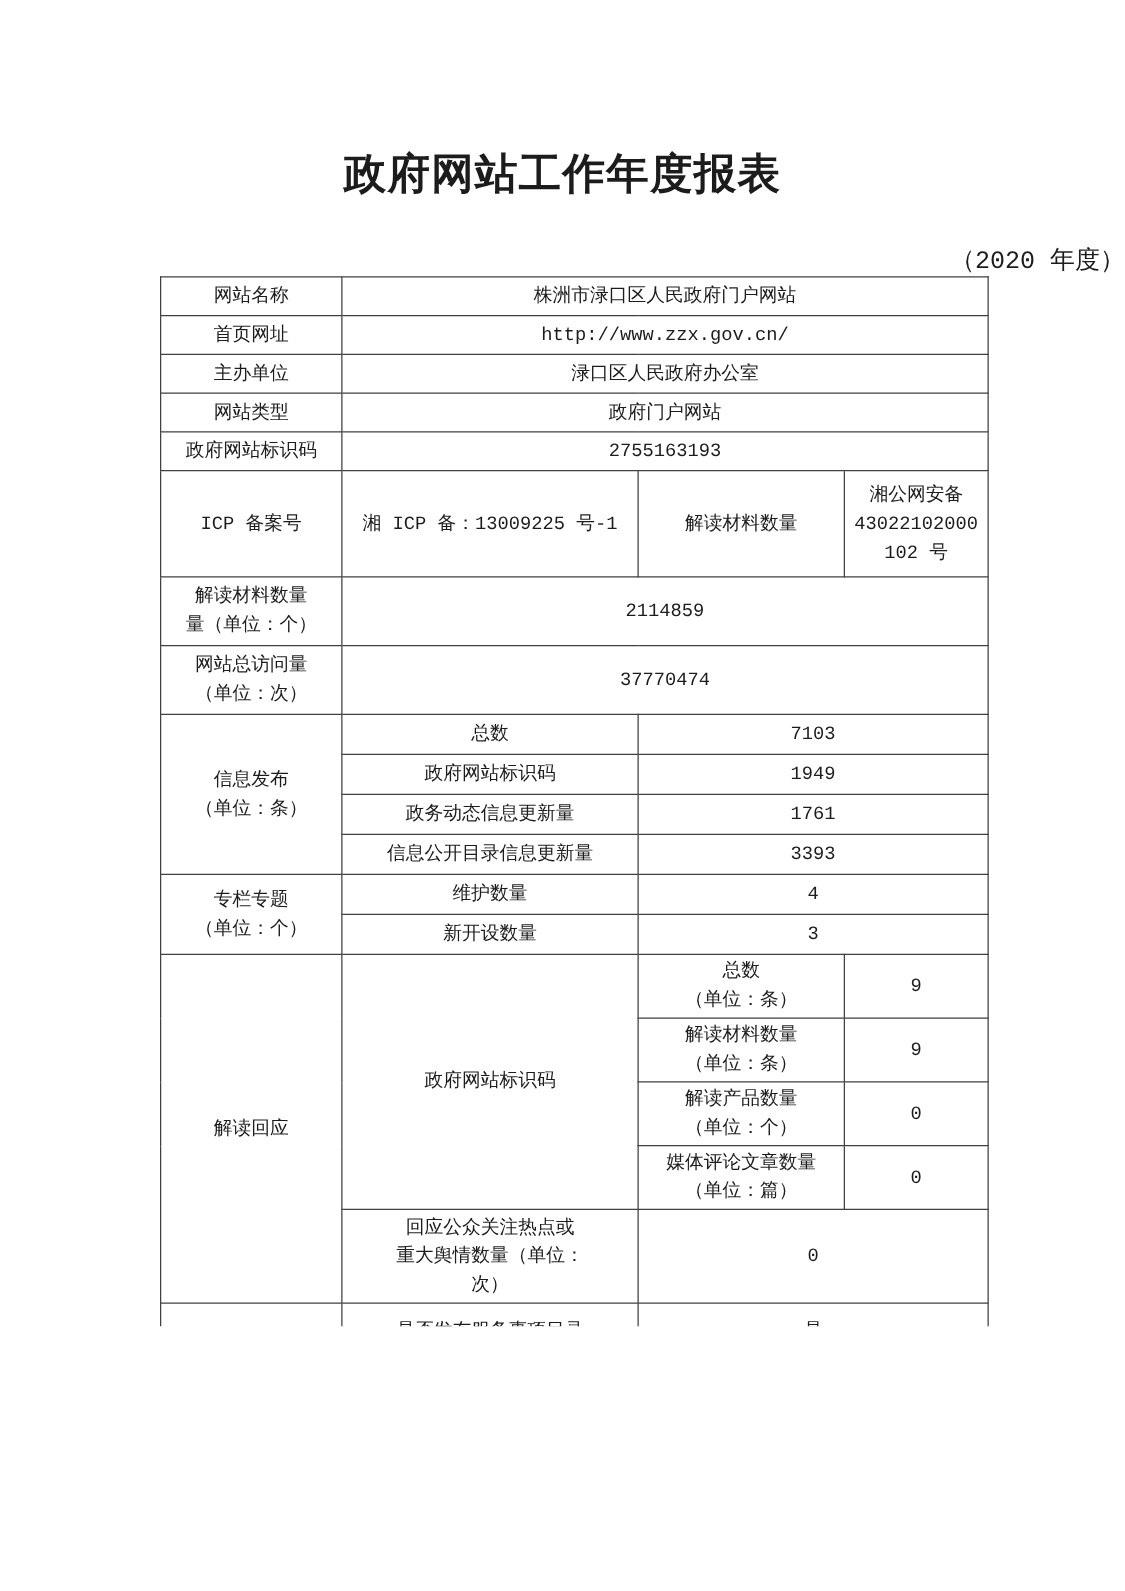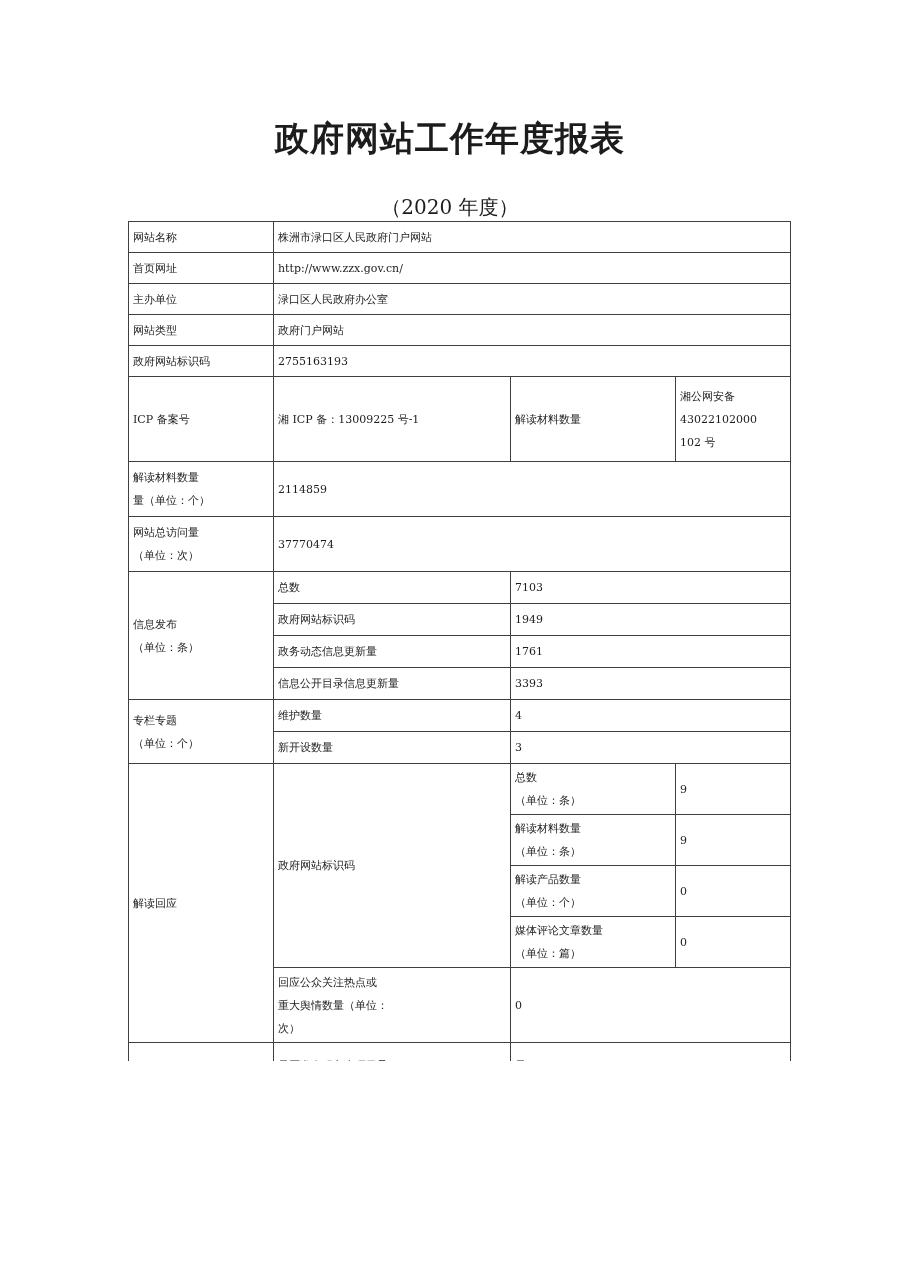--- a/index.html
+++ b/index.html
@@ -9,49 +9,51 @@
     height: 1273px;
     background: #ffffff;
     color: #1c1c1c;
     font-family: "DejaVu Serif", "Liberation Serif", serif;
   }
   .page {
     position: relative;
     width: 900px;
     height: 1061px;
     overflow: hidden;
+    font-family: Liberation Mono, monospace;
   }
   .doc-title {
     padding-top: 116px;
     text-align: center;
     font-size: 34px;
     font-weight: bold;
     letter-spacing: 1px;
   }
   .doc-subtitle {
     margin-top: 32px;
-    text-align: center;
+    text-align: right;
     font-size: 20px;
   }
   .unit-line {
     margin: 54px 0 3px 128px;
     font-size: 17.5px;
     font-weight: bold;
     letter-spacing: 0.5px;
   }
   table.report {
     border-collapse: collapse;
     table-layout: fixed;
     margin-left: 128px;
     width: 662px;
   }
   table.report td {
     border: 1px solid #404040;
+    text-align: center;
     vertical-align: middle;
-    font-size: 11px;
+    font-size: 15px;
     line-height: 23px;
     padding: 2px 4px;
     white-space: pre-line;
     overflow: hidden;
   }
   .h31 { height: 31px; }
   .h85 { height: 85px; }
   .h55 { height: 55px; }
   .h32 { height: 32px; }
   .h51 { height: 51px; }

